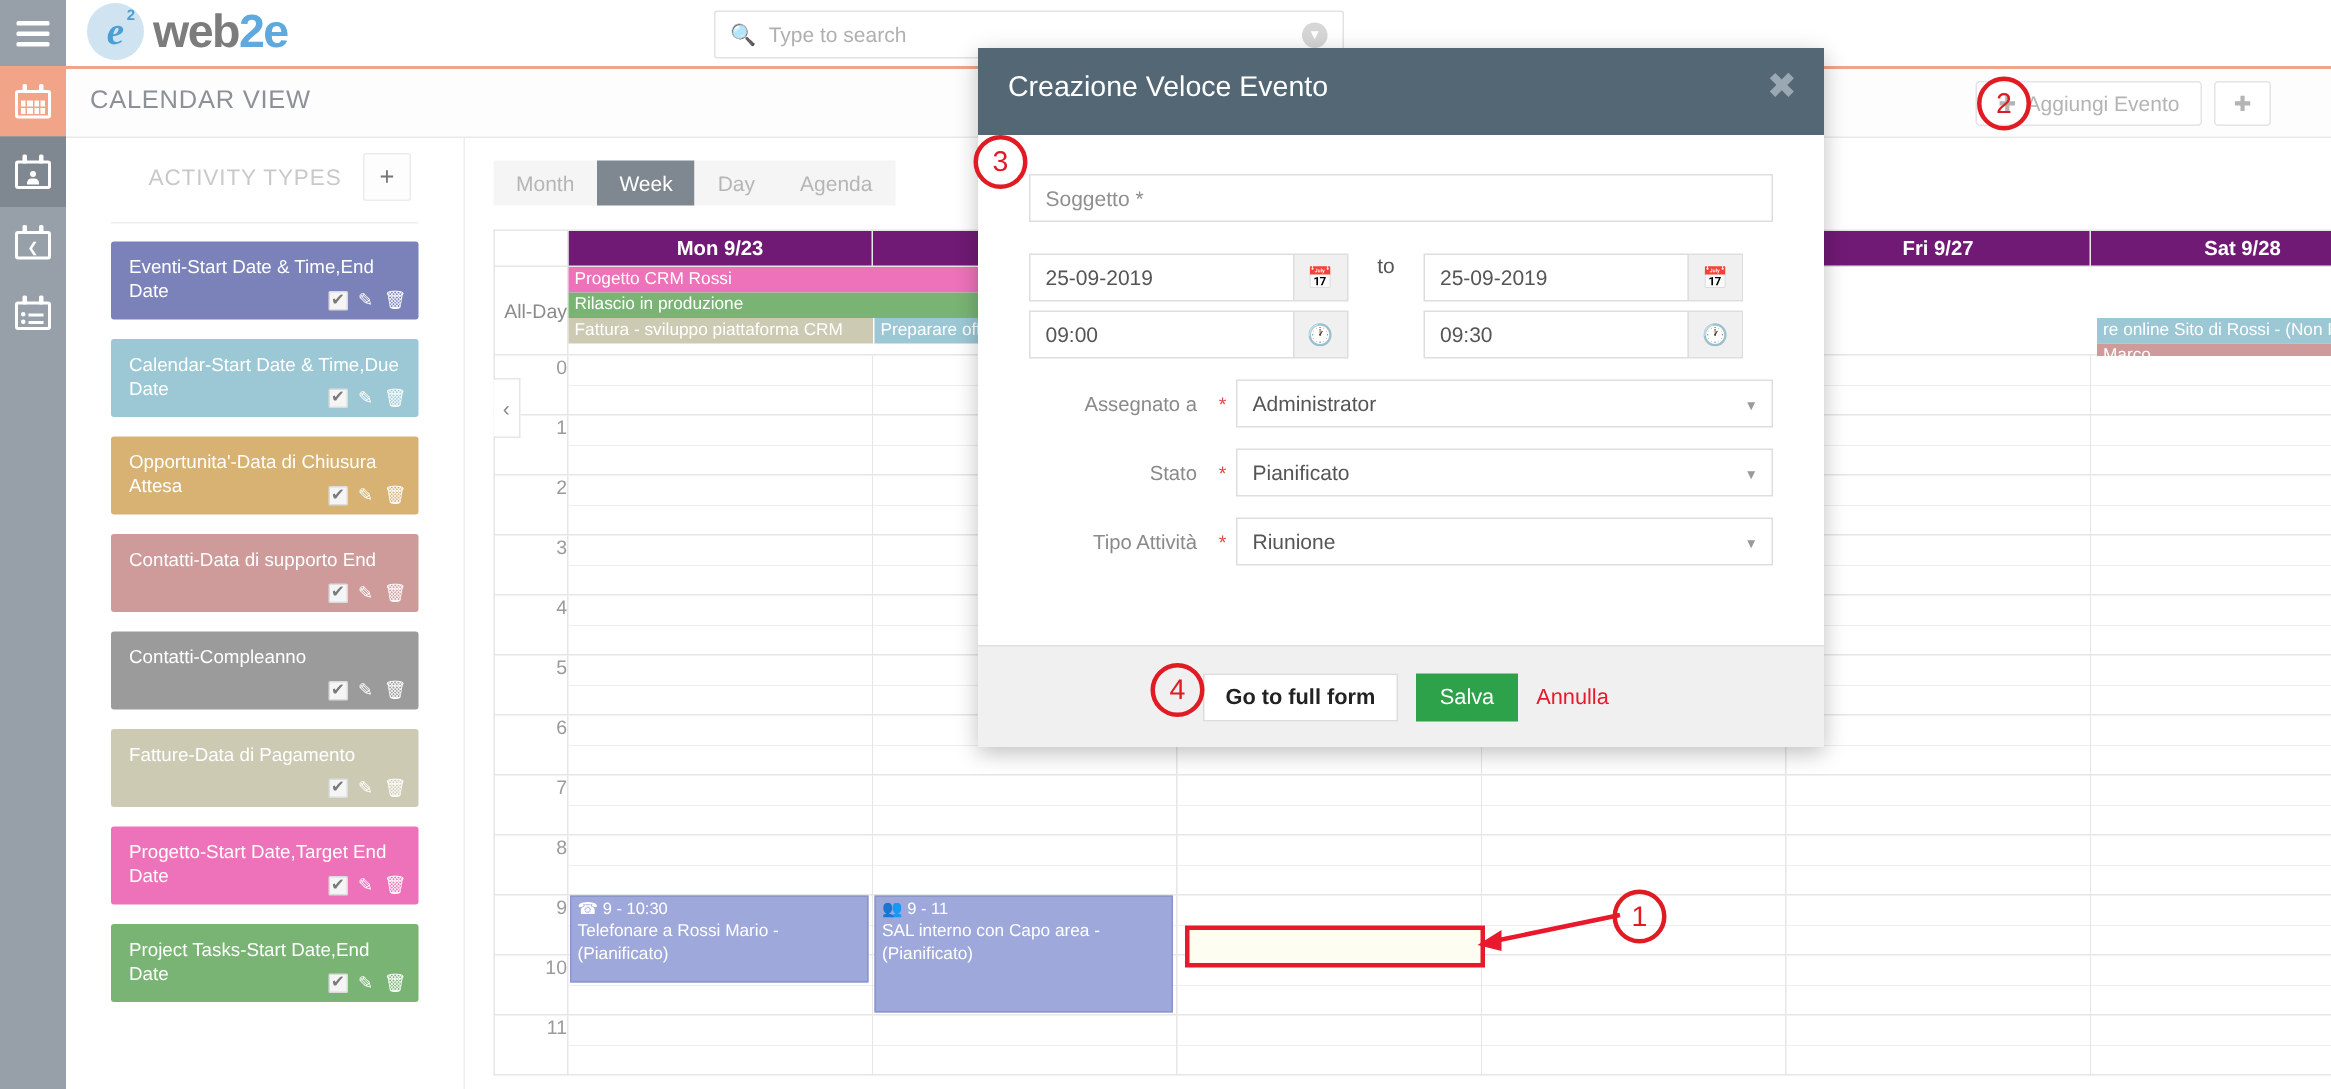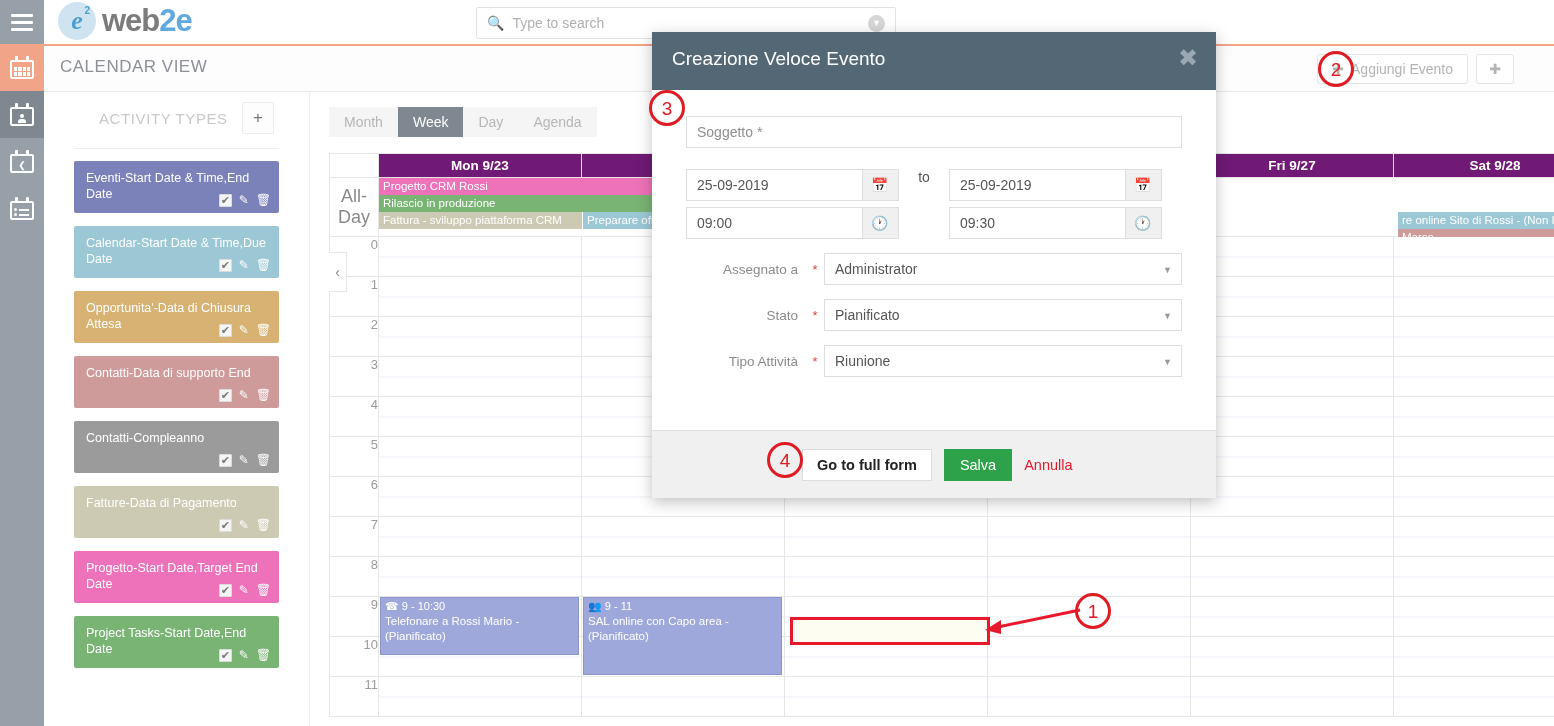--- a/index.html
+++ b/index.html
@@ -114,21 +114,21 @@
   #grid-wrap { position:absolute; left:18px; top:61px; right:0; bottom:0; }
   #collapse-arrow { position:absolute; left:0px; top:99px; width:18px; height:40px;
       background:#fff; border:1px solid #e6e6e6; border-left:none;
       display:flex; align-items:center; justify-content:center;
       font-size:14px; color:#888; z-index:5; }
   table.cal { border-collapse:collapse; table-layout:fixed; width:1225px; }
   table.cal td, table.cal th { border:1px solid #e6e6e6; padding:0; }
   th.corner { width:49px; background:#fff; border-top:1px solid #e6e6e6; }
   th.dayhead { background:#701a75; color:#fff; font-size:13.5px; height:24px;
       font-weight:bold; width:203px; }
-  td.alldaylabel { width:49px; text-align:center; color:#8a8a8a; font-size:18px; background:#fff; }
+  td.alldaylabel { width:49px; text-align:right; color:#8a8a8a; font-size:13px; background:#fff; }
   td.alldaycell { background:#fff; vertical-align:top; padding:0; height:58px; }
   .allday-strip { position:relative; height:58px; }
   .ad-ev { position:absolute; height:17px; line-height:17px; font-size:11.5px;
       color:#fff; padding-left:4px; white-space:nowrap; overflow:hidden; }
   td.hourlabel { height:40px; text-align:right; padding-right:8px; color:#9b9b9b;
       font-size:13px; vertical-align:top; background:#fff; border-bottom:1px solid #e6e6e6; }
   td.hourcell { height:40px; background:#fff; position:relative;
       background-image:linear-gradient(to bottom, transparent 19px, #eceef5 19px, #eceef5 20px, transparent 20px); }
   .ev {
     position:absolute; left:1px; right:2px; background:#9fa8da; border:1px solid #8b95c9;
@@ -459,21 +459,21 @@
             <td class="hourlabel">9</td>
             <td class="hourcell">
               <div class="ev" style="top: 0px; height: 58px;">
                 <div class="meta"><span>☎</span> <span>9 - 10:30</span></div>
                 <div>Telefonare a Rossi Mario - (Pianificato)</div>
               </div>
             </td>
             <td class="hourcell">
               <div class="ev" style="top: 0px; height: 78px;">
                 <div class="meta"><span>👥</span> <span>9 - 11</span></div>
-                <div>SAL online con Capo area - (Pianificato)</div>
+                <div>SAL interno con Capo area - (Pianificato)</div>
               </div>
             </td>
             <td class="hourcell"></td>
             <td class="hourcell"></td>
             <td class="hourcell"></td>
             <td class="hourcell"></td>
           </tr>
           <tr>
             <td class="hourlabel">10</td>
             <td class="hourcell"></td>

